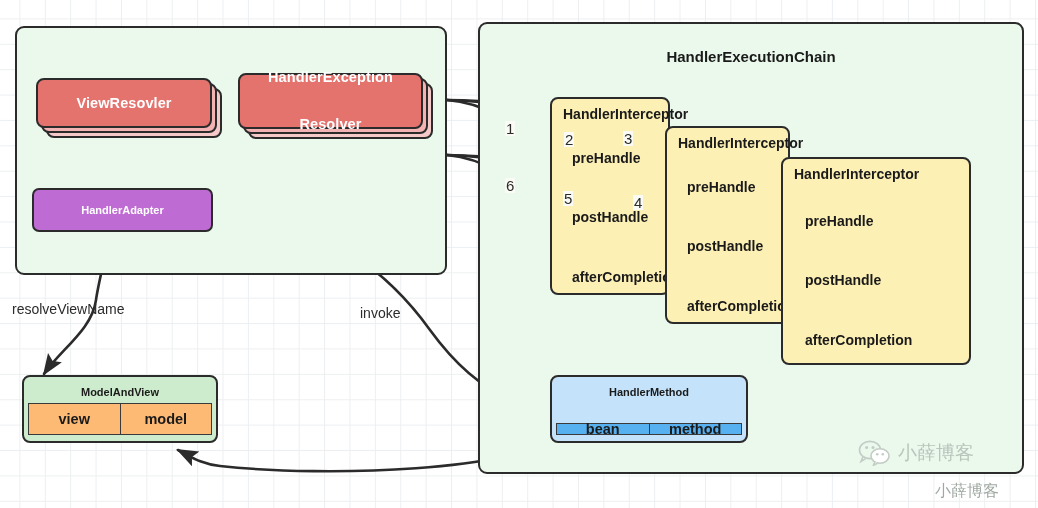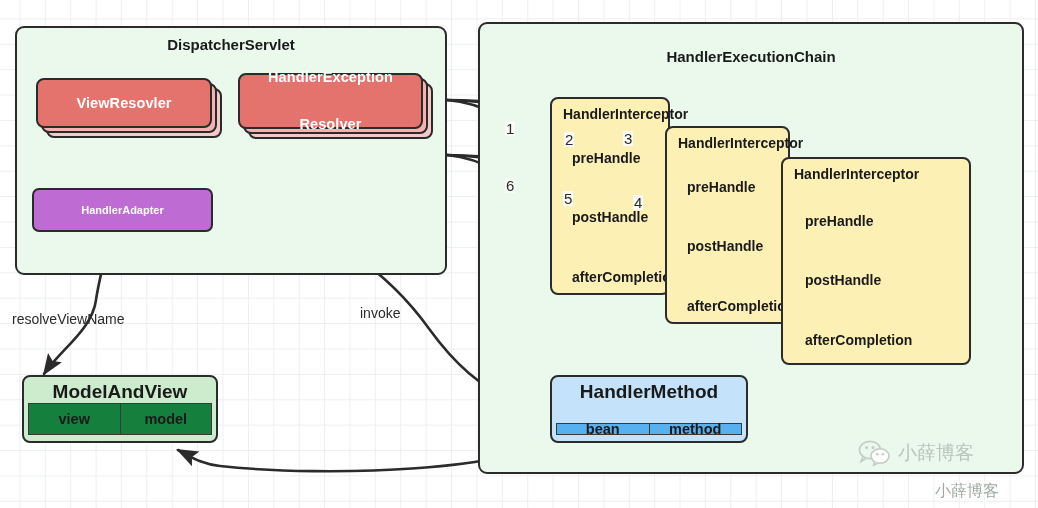--- a/index.html
+++ b/index.html
@@ -82,33 +82,33 @@
   .record{
     position:absolute;
     border:2.5px solid #2b2b2b;
     border-radius:8px;
     box-sizing:border-box;
     overflow:hidden;
     padding:4px;
   }
   .record .rhead{
     height:22px;line-height:22px;text-align:center;
-    font-weight:bold;font-size:19px;color:#1a1a1a;
+    font-weight:bold;font-size:11px;color:#1a1a1a;
   }
   .record .rcells{display:flex;height:32px;}
   .record .rcell{
     flex:1;
     border:1.5px solid #3a3a3a;
     display:flex;align-items:center;justify-content:center;
     font-weight:bold;font-size:14.5px;color:#1a1a1a;
     box-sizing:border-box;
   }
   .record .rcell + .rcell{border-left:none;}
   .rec-green{background:#cdeccd;}
-  .rec-green .rcell{background:#15803d;}
+  .rec-green .rcell{background:#fdba74;}
   .rec-blue{background:#c5e2fb;}
   .rec-blue .rcell{background:#57b0ef;margin-top:20px;}
 
   .edge-label{
     position:absolute;
     font-size:14px;color:#2b2b2b;
     white-space:nowrap;
     font-family:"Liberation Sans","DejaVu Sans",sans-serif;
   }
   .seqnum{
@@ -158,21 +158,20 @@
 
       <path d="M122,130 C122,200 100,270 96,300 C92,330 60,350 44,374" marker-end="url(#ah)"></path>
 
       <path d="M213,210 C300,210 380,260 430,330 C470,385 510,405 546,408" marker-end="url(#ah)"></path>
 
       <path d="M556,436 C520,470 330,478 220,466 C200,464 190,456 178,450" marker-end="url(#ah)"></path>
     </g>
   </svg>
 
   <div class="panel" style="left:15px;top:26px;width:432px;height:249px;"></div>
-  <div class="panel-title" style="left:15px;top:36px;width:432px;">DispatcherServlet</div>
 
   <div class="stack" style="left:36px;top:78px;width:186px;height:60px;">
     <div class="sheet s3" style="left:10px;top:10px;width:176px;height:50px;"></div>
     <div class="sheet s2" style="left:5px;top:5px;width:176px;height:50px;"></div>
     <div class="sheet s1" style="left:0px;top:0px;width:176px;height:50px;">
       <span>ViewResovler</span>
     </div>
   </div>
 
   <div class="stack" style="left:238px;top:73px;width:196px;height:66px;">
@@ -221,21 +220,21 @@
   </div>
 
   <div class="record rec-green" style="left:22px;top:375px;width:196px;height:68px;">
     <div class="rhead">ModelAndView</div>
     <div class="rcells">
       <div class="rcell">view</div>
       <div class="rcell">model</div>
     </div>
   </div>
 
-  <div class="edge-label" style="left:12px;top:311px;text-align:center;">resolveViewName</div>
+  <div class="edge-label" style="left:12px;top:301px;text-align:center;">resolveViewName</div>
   <div class="edge-label" style="left:360px;top:305px;">invoke</div>
 
   <div class="seqnum" style="left:505px;top:121px;">1</div>
   <div class="seqnum" style="left:564px;top:132px;">2</div>
   <div class="seqnum" style="left:623px;top:131px;">3</div>
   <div class="seqnum" style="left:633px;top:195px;">4</div>
   <div class="seqnum" style="left:563px;top:191px;">5</div>
   <div class="seqnum" style="left:505px;top:178px;">6</div>
 
   <div class="watermark" style="left:858px;top:440px;">

